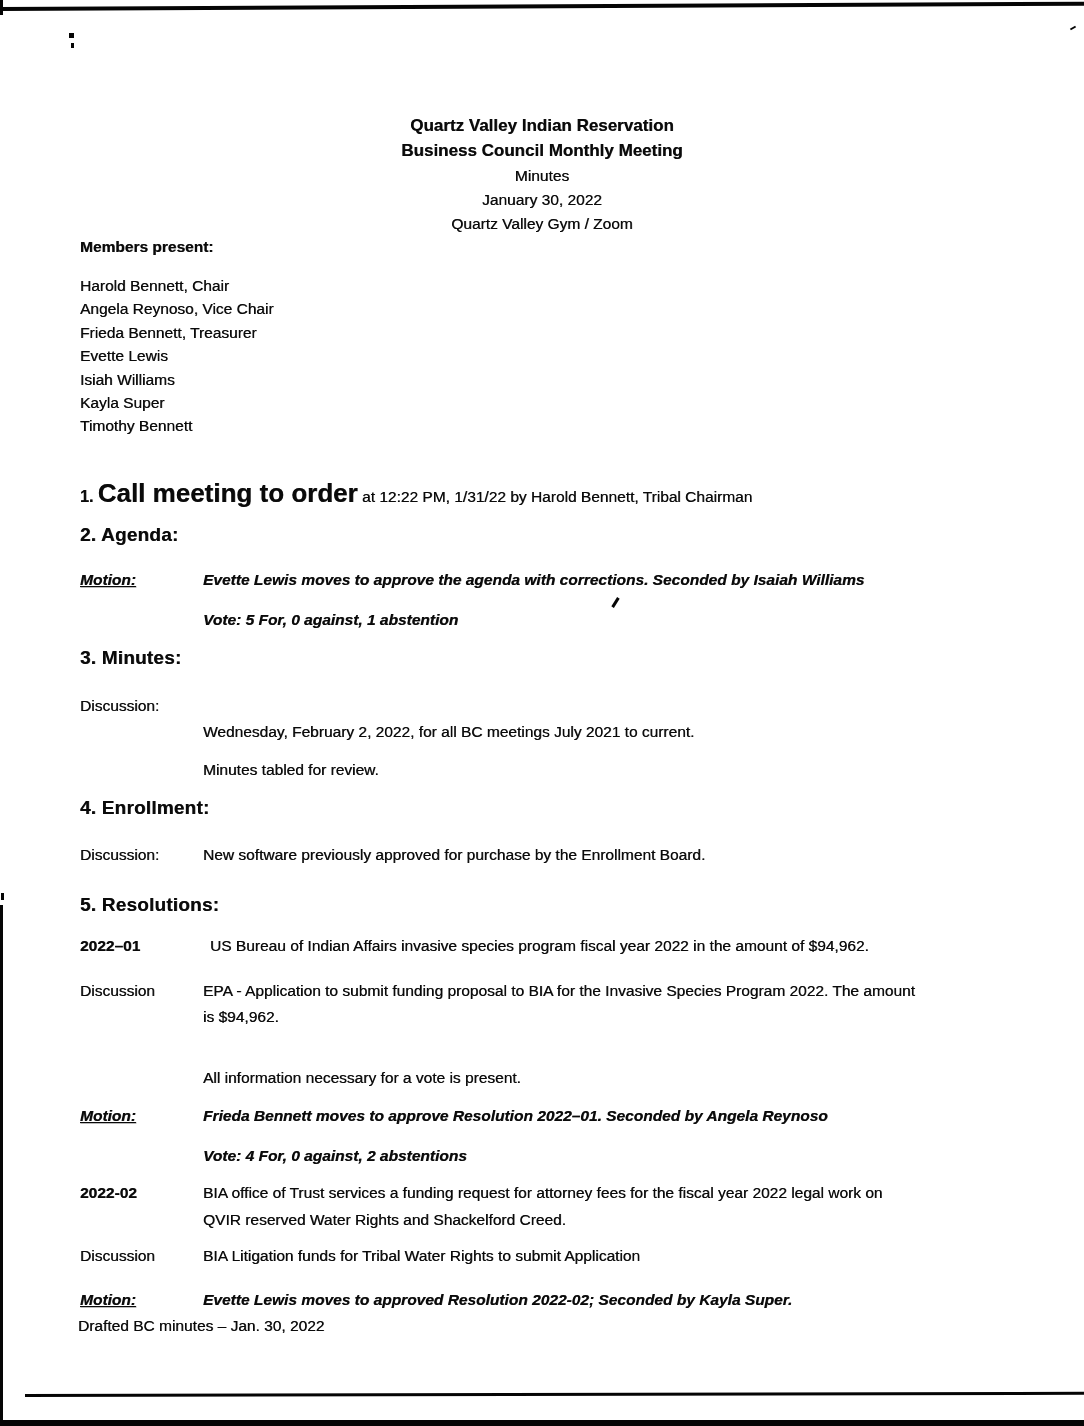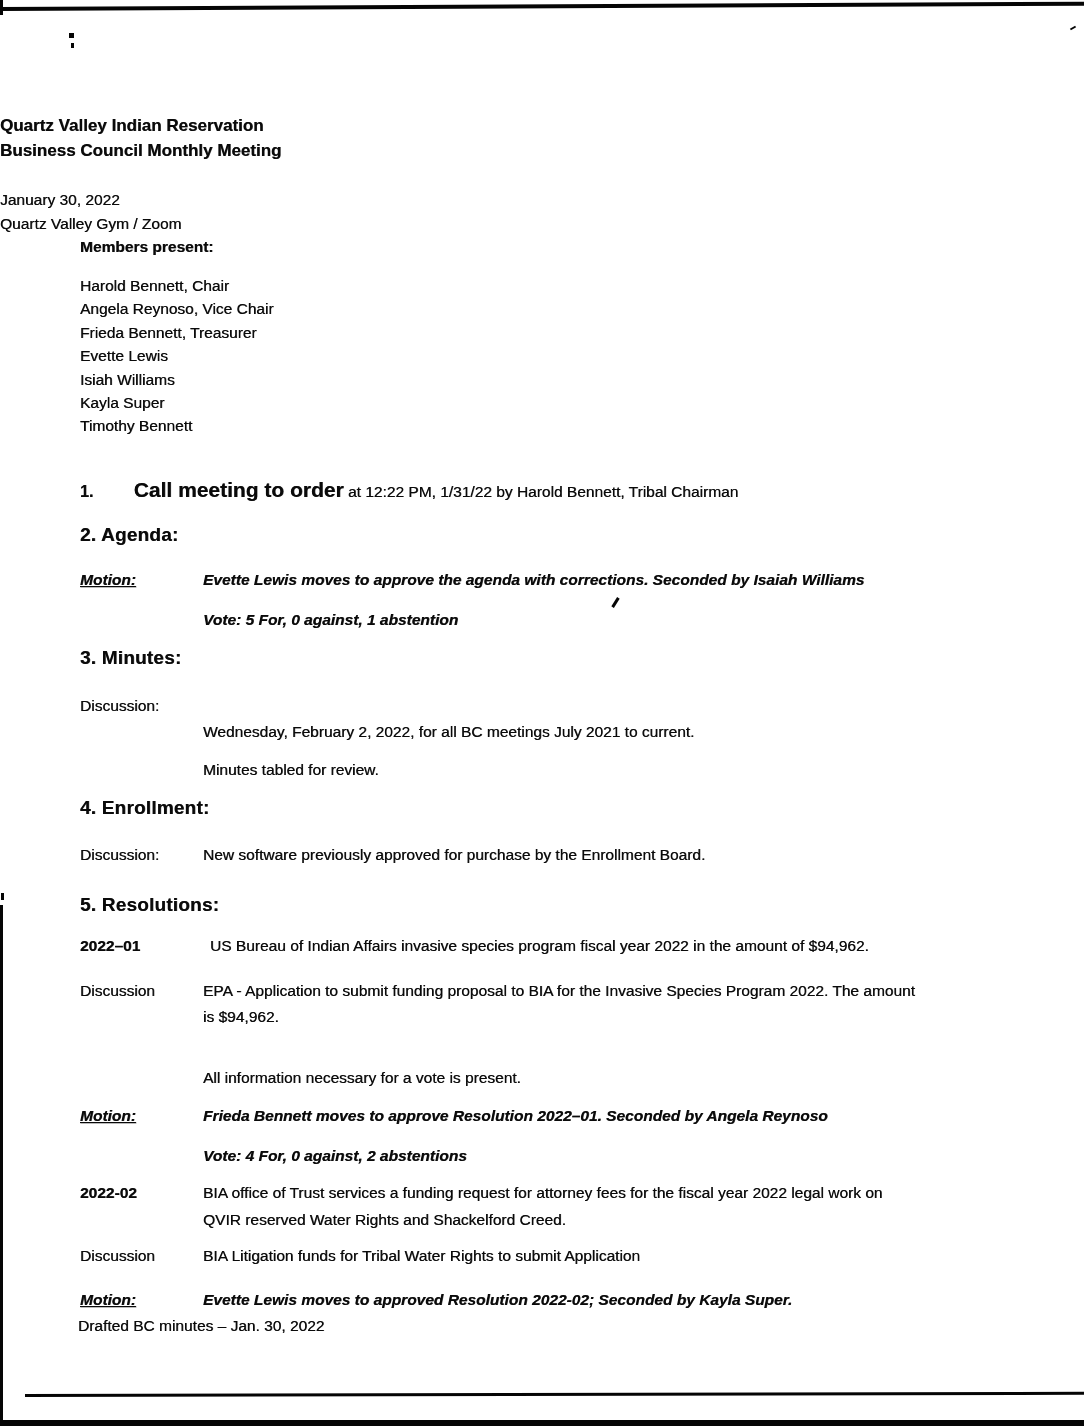--- a/index.html
+++ b/index.html
@@ -3,48 +3,49 @@
 <meta charset="utf-8">
 <style>
   html, body { margin:0; padding:0; background:#ffffff; }
   .page {
     position:relative; width:1084px; height:1426px; background:#ffffff;
     color:#0a0a0a; font-family:"Liberation Sans","DejaVu Sans",sans-serif;
     font-size:15.5px; overflow:hidden;
     text-shadow:0.4px 0.4px 0 rgba(10,10,10,0.7);
   }
   .abs { position:absolute; white-space:nowrap; }
-  .center { left:0; width:100%; }
+  .center { left:0; width:100%; text-align:center; }
   .b { font-weight:bold; }
   .bi { font-weight:bold; font-style:italic; }
   .u { text-decoration:underline; }
   .h-title { font-weight:bold; font-size:17px; }
   .h-sec { font-weight:bold; font-size:19px; letter-spacing:0.2px; }
   .co-num { font-weight:bold; font-size:16px; }
-  .co-big { font-weight:bold; font-size:21px;margin-left:36px; }
+  .co-big { font-weight:bold; font-size:26px; }
   .art { position:absolute; background:#050505; }
 </style>
 </head>
 <body>
 
 <div class="page">
 
   <div class="art" style="left:0; top:7px; width:1100px; height:4px; transform:rotate(-0.28deg); transform-origin:left center;"></div>
   <div class="art" style="left:0; top:0; width:3px; height:15px;"></div>
   <div class="art" style="left:1070px; top:27px; width:6px; height:2px; transform:rotate(-30deg);"></div>
   <div class="art" style="left:69px; top:33px; width:5px; height:5px;"></div>
   <div class="art" style="left:71px; top:43px; width:3px; height:5px;"></div>
   <div class="art" style="left:614px; top:597px; width:3px; height:11px; transform:rotate(32deg);"></div>
   <div class="art" style="left:1px; top:893px; width:3px; height:7px;"></div>
   <div class="art" style="left:0; top:905px; width:3px; height:521px;"></div>
   <div class="art" style="left:25px; top:1394px; width:1059px; height:3px; transform:rotate(-0.12deg); transform-origin:left center;"></div>
   <div class="art" style="left:0; top:1420px; width:1084px; height:6px;"></div>
 
   <div class="abs center h-title" style="top:116px">Quartz Valley Indian Reservation</div>
   <div class="abs center h-title" style="top:141px">Business Council Monthly Meeting</div>
+  <div class="abs center" style="top:167px">Minutes</div>
   <div class="abs center" style="top:191px">January 30, 2022</div>
   <div class="abs center" style="top:215px">Quartz Valley Gym / Zoom</div>
 
   <div class="abs b" style="left:80px; top:238px">Members present:</div>
   <div class="abs" style="left:80px; top:277px">Harold Bennett, Chair</div>
   <div class="abs" style="left:80px; top:300px">Angela Reynoso, Vice Chair</div>
   <div class="abs" style="left:80px; top:324px">Frieda Bennett, Treasurer</div>
   <div class="abs" style="left:80px; top:347px">Evette Lewis</div>
   <div class="abs" style="left:80px; top:371px">Isiah Williams</div>
   <div class="abs" style="left:80px; top:394px">Kayla Super</div>

